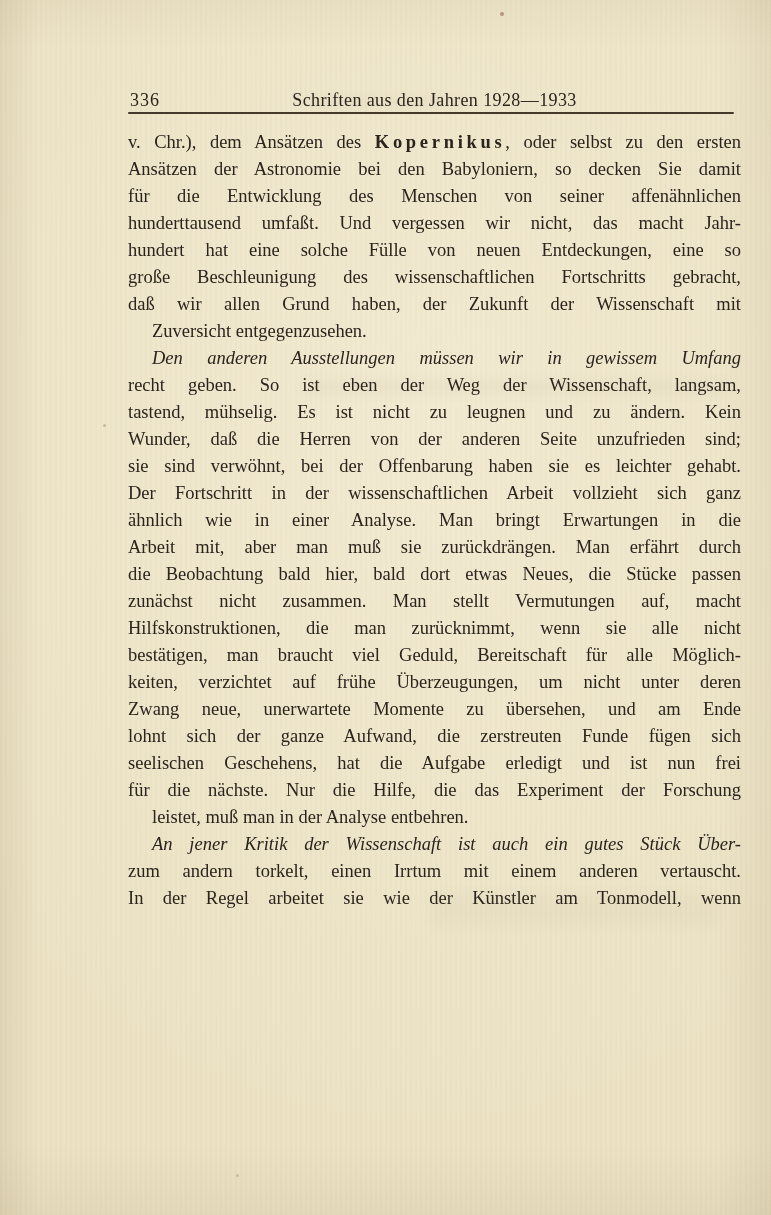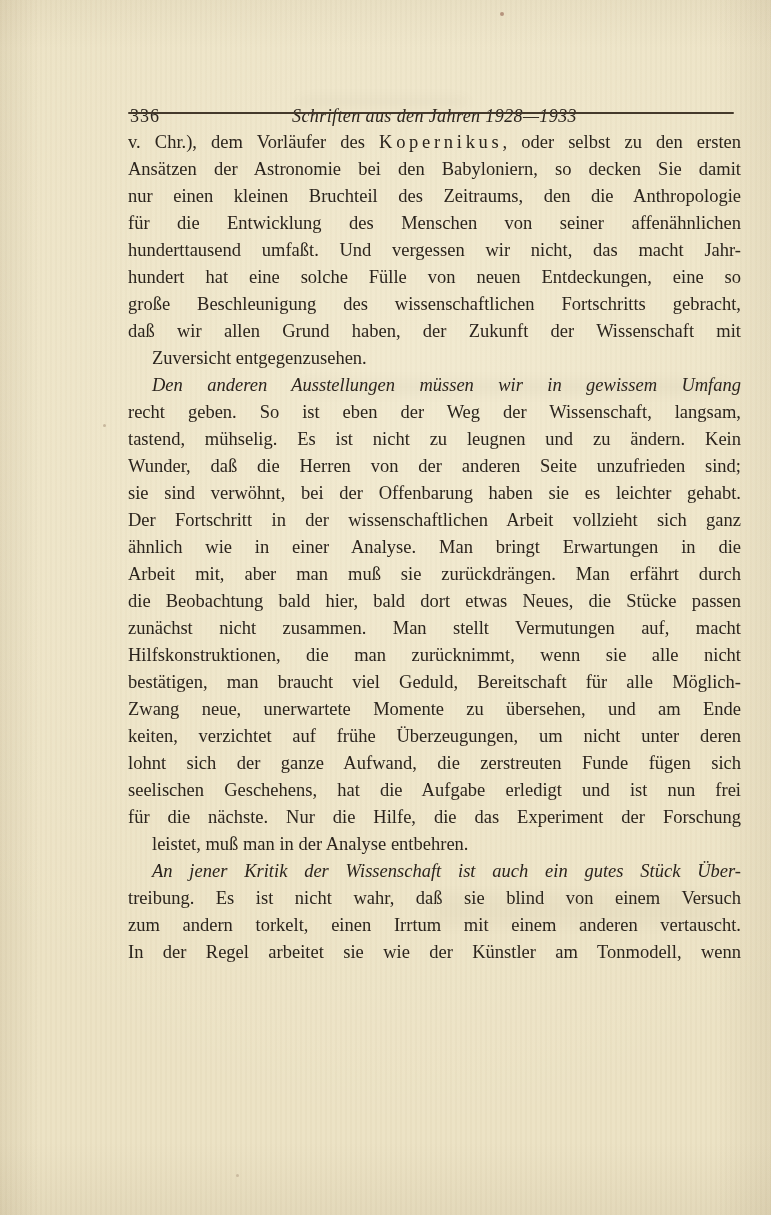--- a/index.html
+++ b/index.html
@@ -19,35 +19,34 @@
       linear-gradient(90deg, rgba(124,102,62,0.10) 0, rgba(124,102,62,0) 5%, rgba(124,102,62,0) 93%, rgba(124,102,62,0.09) 100%),
       linear-gradient(180deg, rgba(124,102,62,0.06) 0, rgba(124,102,62,0) 4%, rgba(124,102,62,0) 94%, rgba(124,102,62,0.08) 100%),
       repeating-linear-gradient(90deg, rgba(116,94,54,0.028) 0 2px, rgba(255,252,240,0.02) 2px 5px),
       #ece2c4;
   }
 
   
   .header-row {
     position: absolute;
     left: 128px;
-    top: 104px;
+    top: 88px;
     width: 613px;
     height: 24px;
     font-size: 18px;
     line-height: 24px;
   }
   .page-number {
     position: absolute;
     left: 2px;
     top: 0;
     letter-spacing: 1px;
   }
   .running-title {
     text-align: center;
-    font-style: italic;
     letter-spacing: 0.4px;
   }
   .header-rule {
     position: absolute;
     left: 128px;
     top: 112px;
     width: 606px;
     height: 2px;
     background: #44392b;
     border-radius: 1px;
@@ -67,21 +66,21 @@
     text-align: justify;
     text-align-last: justify;
     white-space: normal;
   }
   .line.flush {
     text-align: left;
     text-align-last: left;
     margin-left: 24px;
   }
   .line.indent { text-indent: 24px; font-style: italic; }
-  .sperrsatz { letter-spacing: 0.2em; }
+  .sperrsatz { letter-spacing: 0.2em; font-weight: bold; }
 
   
   .speck {
     position: absolute;
     border-radius: 50%;
     background: rgba(98,62,40,0.55);
   }
   .speck.s1 { left: 500px; top: 12px;  width: 4px; height: 4px; background: rgba(120,55,40,0.45); }
   .speck.s2 { left: 103px; top: 424px; width: 3px; height: 3px; opacity: .5; }
   .speck.s3 { left: 236px; top: 1174px; width: 3px; height: 3px; opacity: .4; }
@@ -103,23 +102,22 @@
 
   <div class="header-row">
     <span class="page-number">336</span>
     <div class="running-title">Schriften aus den Jahren 1928—1933</div>
   </div>
   <div class="header-rule"></div>
 
   <div class="page-body">
 
     <div class="para">
-      <div class="line"><span>v. Chr.), dem Vorläufer des </span><span class="sperrsatz">Kopernikus</span><span>, oder selbst zu den ersten</span></div>
+      <div class="line"><span>v. Chr.), dem Ansätzen des </span><span class="sperrsatz">Kopernikus</span><span>, oder selbst zu den ersten</span></div>
       <div class="line">Ansätzen der Astronomie bei den Babyloniern, so decken Sie damit</div>
-      <div class="line">nur einen kleinen Bruchteil des Zeitraums, den die Anthropologie</div>
       <div class="line">für die Entwicklung des Menschen von seiner affenähnlichen</div>
       <div class="line">hunderttausend umfaßt. Und vergessen wir nicht, das macht Jahr-</div>
       <div class="line">hundert hat eine solche Fülle von neuen Entdeckungen, eine so</div>
       <div class="line">große Beschleunigung des wissenschaftlichen Fortschritts gebracht,</div>
       <div class="line">daß wir allen Grund haben, der Zukunft der Wissenschaft mit</div>
       <div class="line flush">Zuversicht entgegenzusehen.</div>
     </div>
 
     <div class="para">
       <div class="line indent">Den anderen Ausstellungen müssen wir in gewissem Umfang</div>
@@ -127,31 +125,30 @@
       <div class="line">tastend, mühselig. Es ist nicht zu leugnen und zu ändern. Kein</div>
       <div class="line">Wunder, daß die Herren von der anderen Seite unzufrieden sind;</div>
       <div class="line">sie sind verwöhnt, bei der Offenbarung haben sie es leichter gehabt.</div>
       <div class="line">Der Fortschritt in der wissenschaftlichen Arbeit vollzieht sich ganz</div>
       <div class="line">ähnlich wie in einer Analyse. Man bringt Erwartungen in die</div>
       <div class="line">Arbeit mit, aber man muß sie zurückdrängen. Man erfährt durch</div>
       <div class="line">die Beobachtung bald hier, bald dort etwas Neues, die Stücke passen</div>
       <div class="line">zunächst nicht zusammen. Man stellt Vermutungen auf, macht</div>
       <div class="line">Hilfskonstruktionen, die man zurücknimmt, wenn sie alle nicht</div>
       <div class="line">bestätigen, man braucht viel Geduld, Bereitschaft für alle Möglich-</div>
+      <div class="line">keiten, verzichtet auf frühe Überzeugungen, um nicht unter deren</div>
       <div class="line">Zwang neue, unerwartete Momente zu übersehen, und am Ende</div>
-      <div class="line">keiten, verzichtet auf frühe Überzeugungen, um nicht unter deren</div>
       <div class="line">lohnt sich der ganze Aufwand, die zerstreuten Funde fügen sich</div>
       <div class="line">seelischen Geschehens, hat die Aufgabe erledigt und ist nun frei</div>
       <div class="line">für die nächste. Nur die Hilfe, die das Experiment der Forschung</div>
       <div class="line flush">leistet, muß man in der Analyse entbehren.</div>
     </div>
 
     <div class="para">
       <div class="line indent">An jener Kritik der Wissenschaft ist auch ein gutes Stück Über-</div>
-      <div class="line">treibung. Es ist nicht wahr, daß sie blind von einem Versuch</div>
       <div class="line">zum andern torkelt, einen Irrtum mit einem anderen vertauscht.</div>
       <div class="line">In der Regel arbeitet sie wie der Künstler am Tonmodell, wenn</div>
     </div>
 
   </div>
 
   <div class="speck s1"></div>
   <div class="speck s2"></div>
   <div class="speck s3"></div>
   <div class="smudge m1"></div>

